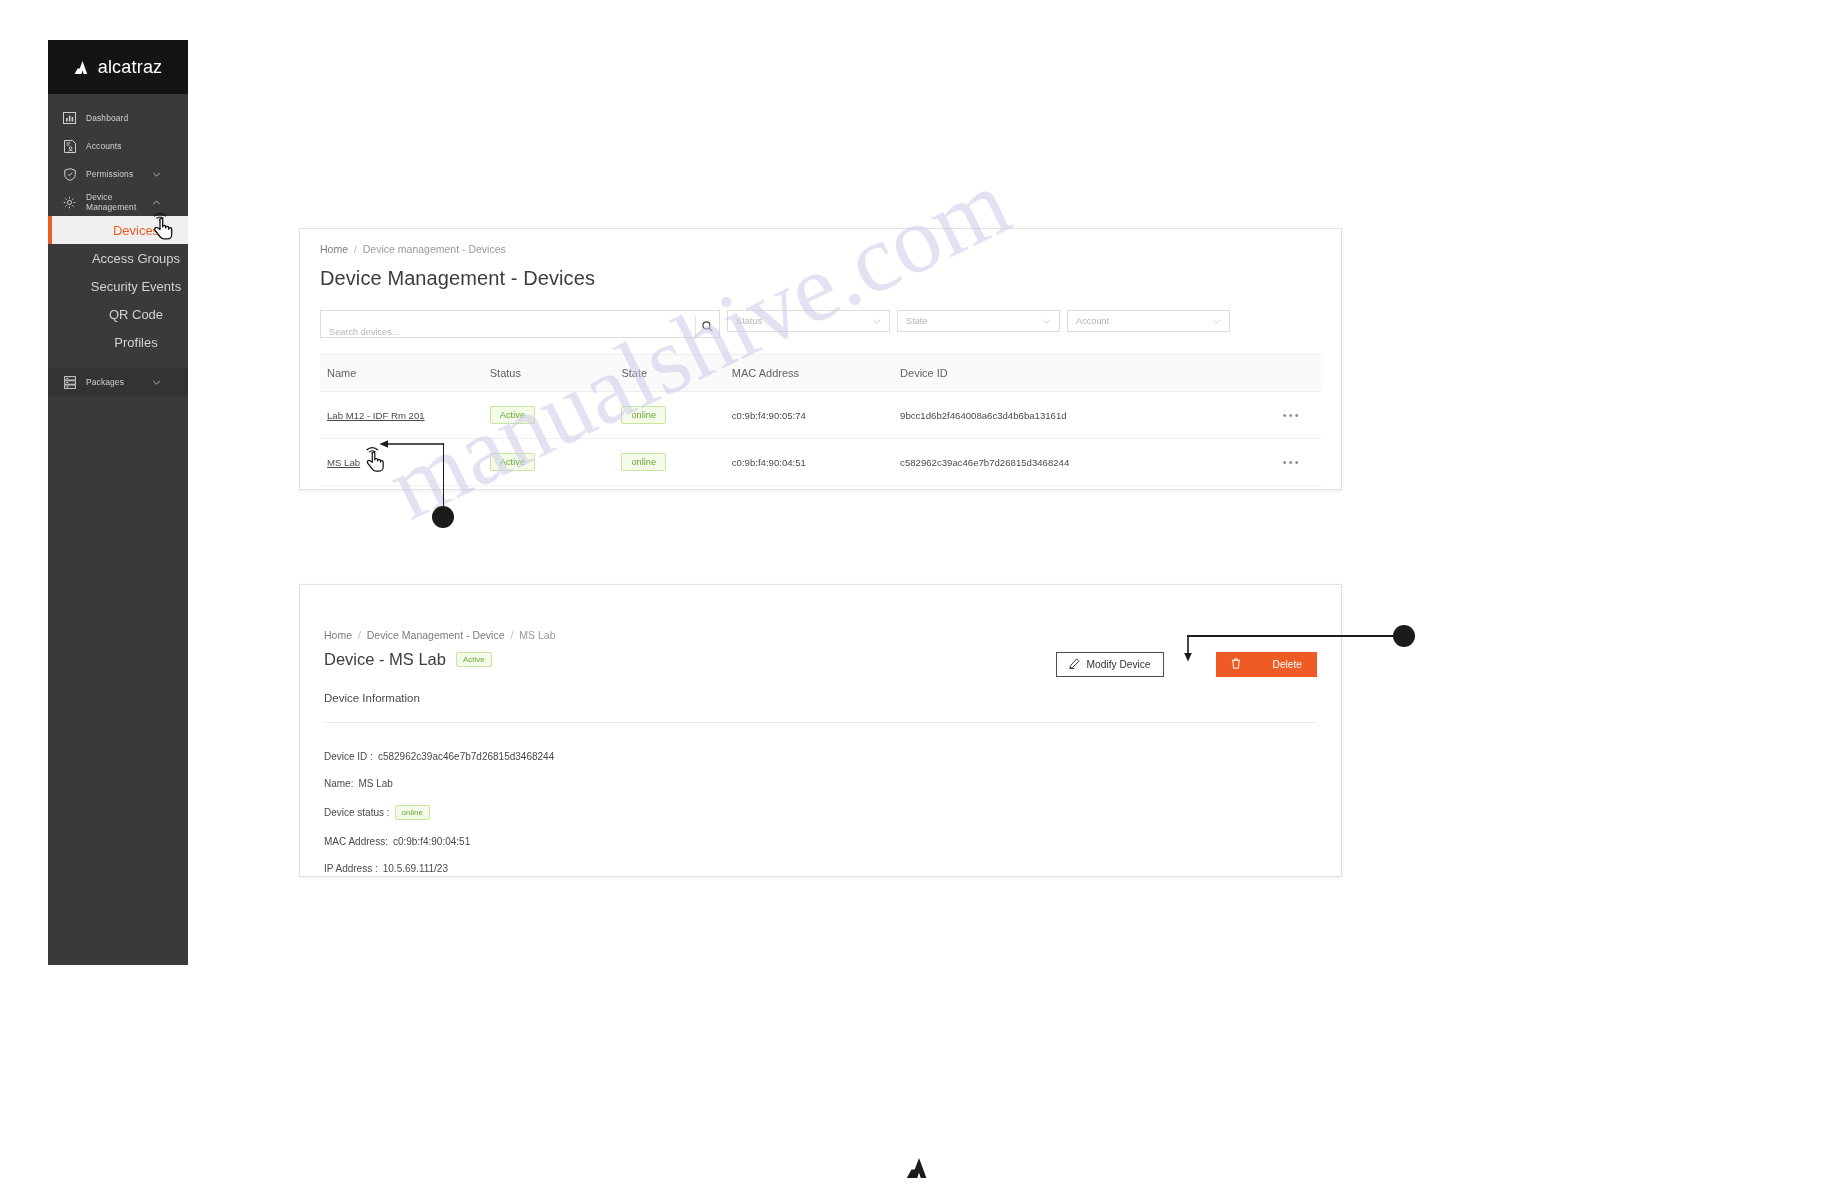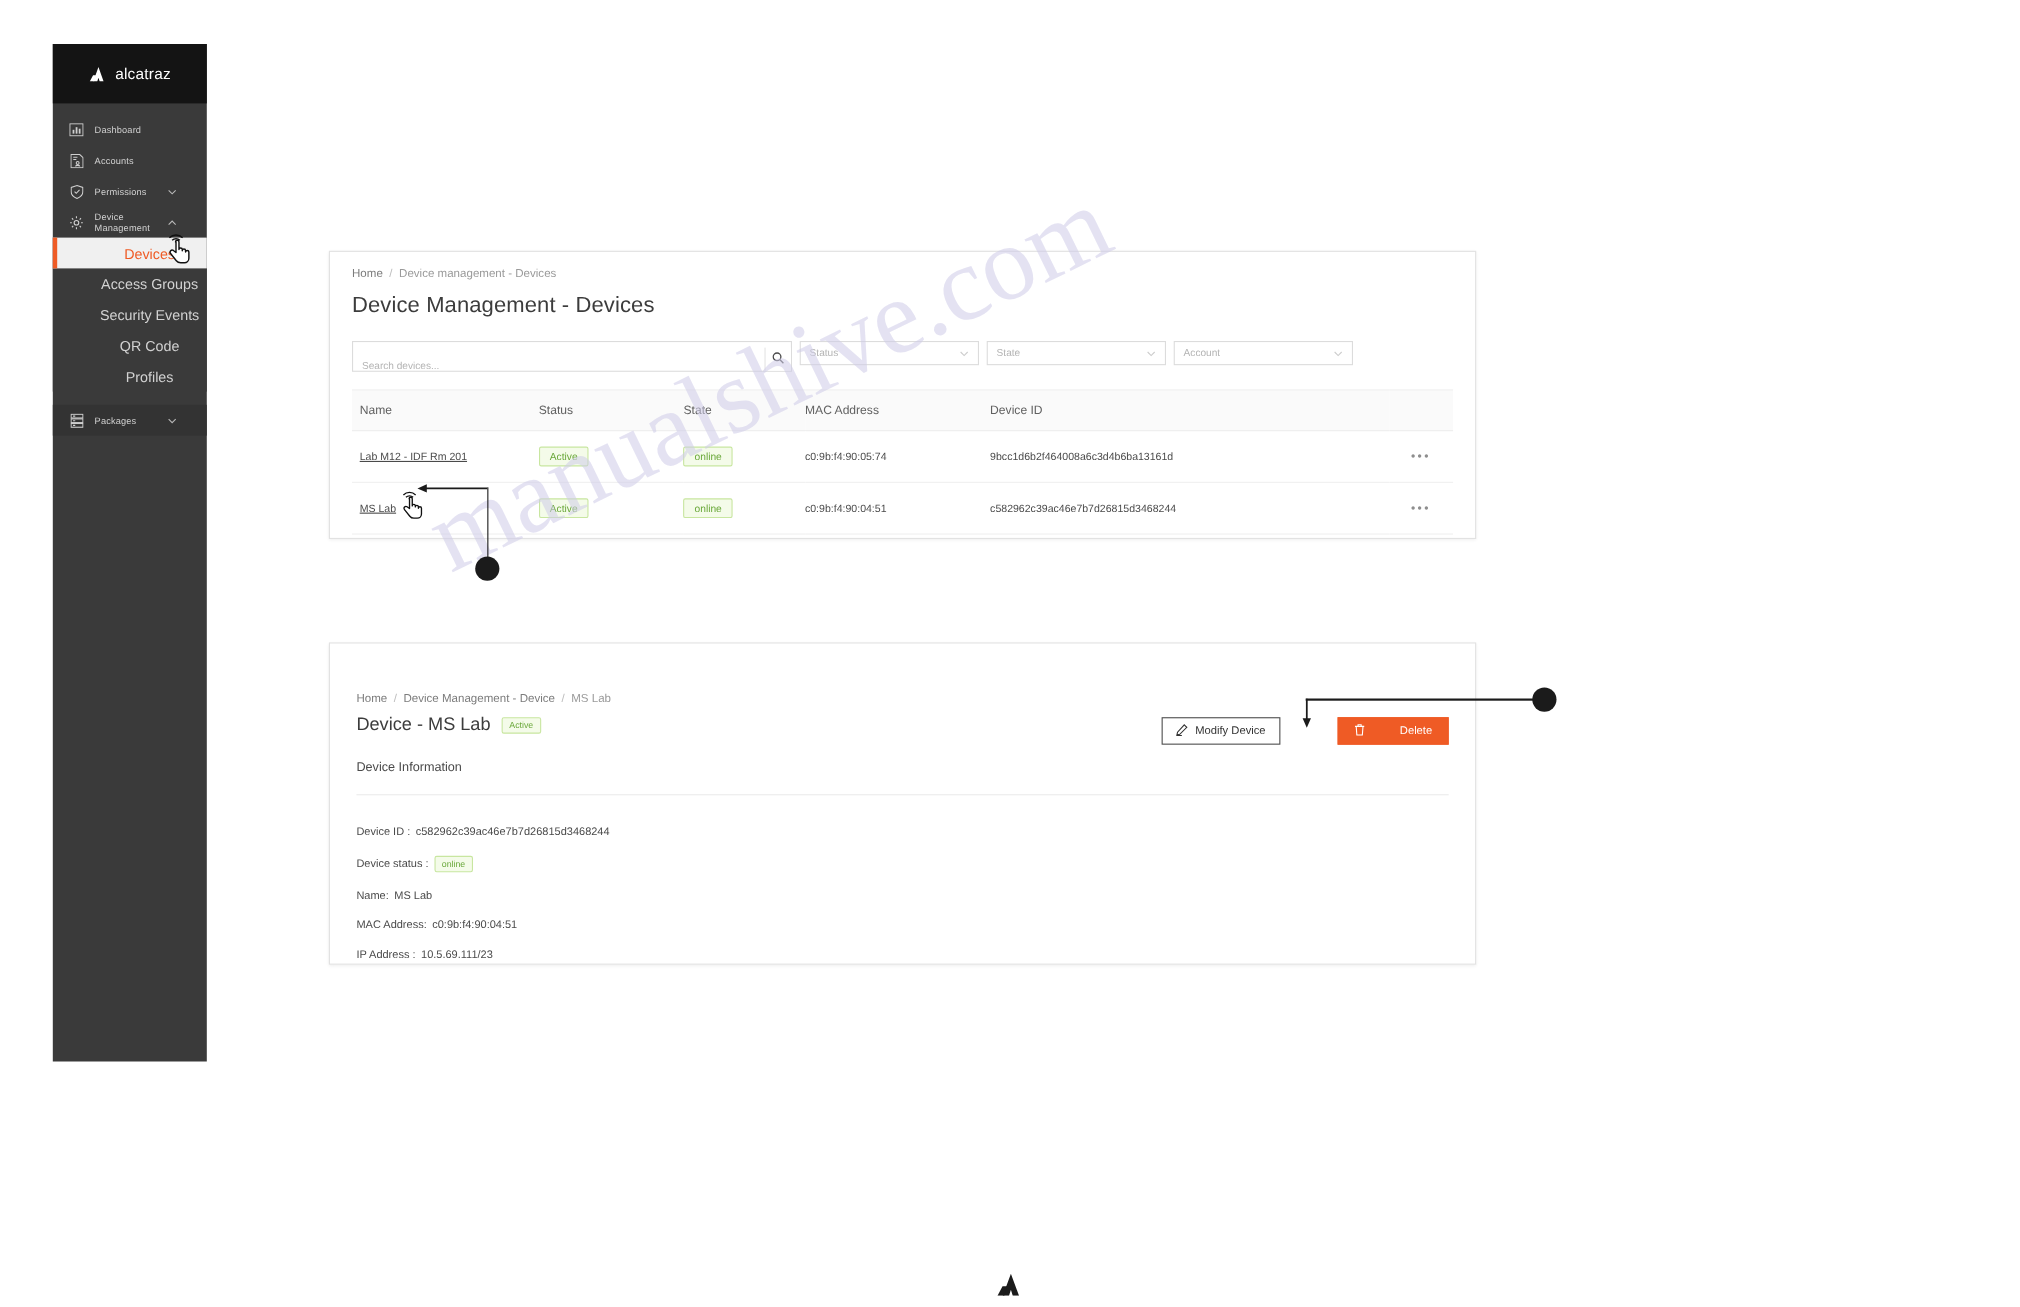--- a/index.html
+++ b/index.html
@@ -17,21 +17,21 @@
     width: 140px; height: 925px;
     background: #3a3a3a;
   }
   .sb-logo {
     height: 54px; background: #141414;
     display: flex; align-items: center; justify-content: center;
     gap: 7px;
   }
   .logo-mark { width: 17px; height: 13px; position: relative; }
   .logo-mark svg { display:block; }
-  .logo-text { color: #ffffff; font-size: 14px; letter-spacing: 0.2px; }
+  .logo-text { color: #ffffff; font-size: 18px; letter-spacing: 0.2px; }
 
   .sb-nav { padding-top: 10px; }
   .sb-item {
     display: flex; align-items: center;
     height: 28px; padding-left: 14px; padding-right: 27px;
     color: #d2d2d2; font-size: 8.4px; letter-spacing: .15px;
     position: relative;
   }
   .sb-item .ico { width: 15px; height: 14px; margin-right: 9px; flex: 0 0 15px;
                   display:flex; align-items:center; justify-content:center; }
@@ -448,26 +448,26 @@
       <div class="sec-label">Device Information</div>
 
       <div class="hr"></div>
 
       <div class="info-list">
         <div class="info-row">
           <span>Device ID :</span>
           <span>c582962c39ac46e7b7d26815d3468244</span>
         </div>
         <div class="info-row">
+          <span>Name:</span>
+          <span>MS Lab</span>
+        </div>
+        <div class="info-row">
           <span>Device status :</span>
           <span class="pill pill-sm">online</span>
-        </div>
-        <div class="info-row">
-          <span>Name:</span>
-          <span>MS Lab</span>
         </div>
         <div class="info-row">
           <span>MAC Address:</span>
           <span>c0:9b:f4:90:04:51</span>
         </div>
         <div class="info-row">
           <span>IP Address :</span>
           <span>10.5.69.111/23</span>
         </div>
       </div>

